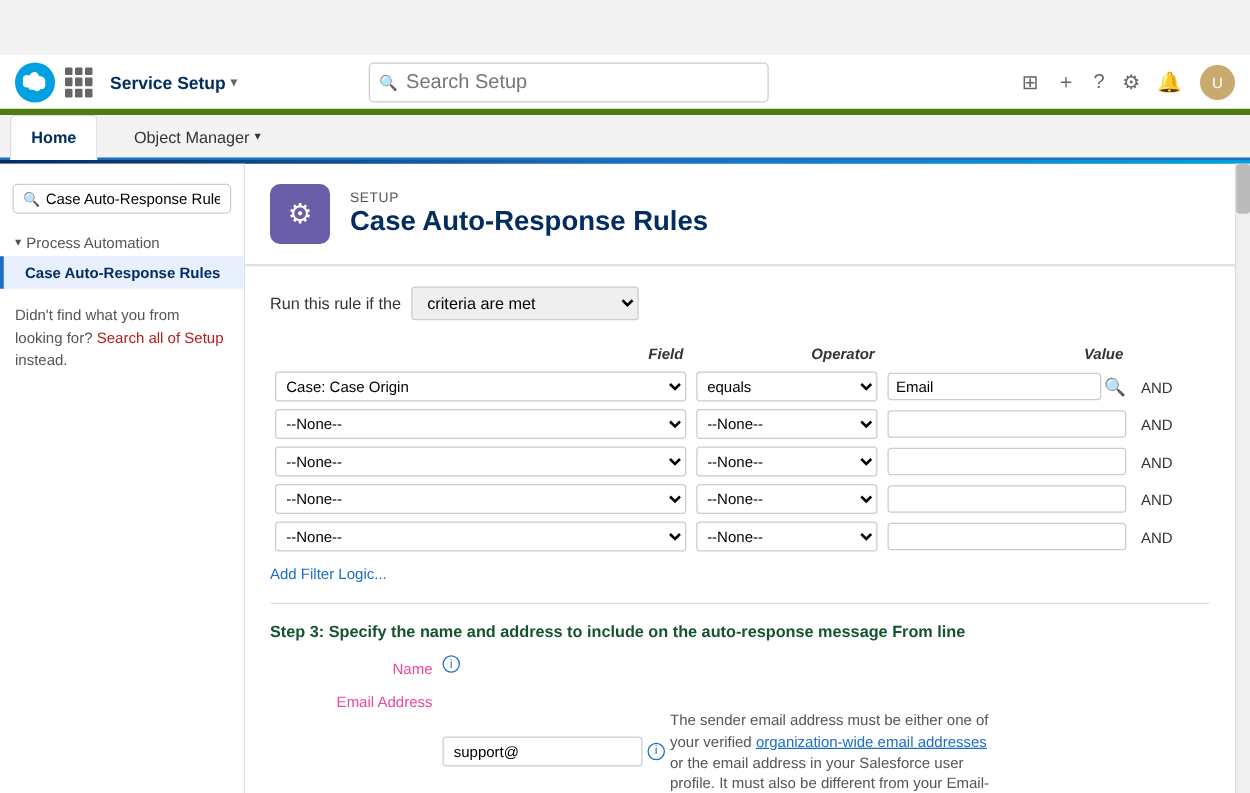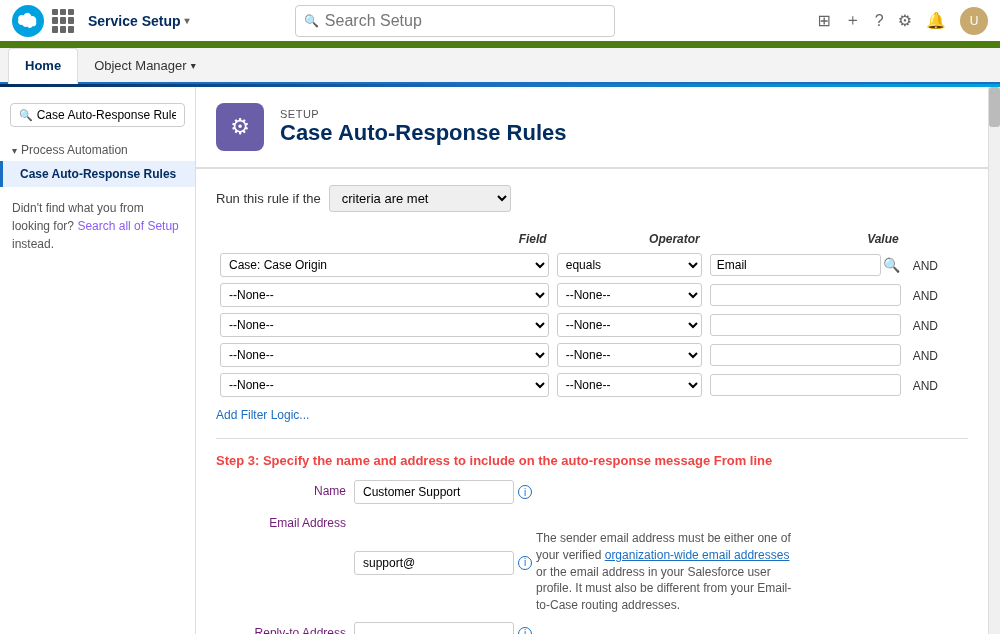--- a/index.html
+++ b/index.html
@@ -1,26 +1,27 @@
 <!DOCTYPE html>
 <html><head>
   <meta charset="utf-8">
   <style>
     * { box-sizing: border-box; margin: 0; padding: 0; }
     body { font-family: 'Salesforce Sans', Arial, sans-serif; font-size: 13px; background: #f3f3f3; color: #333; }
 
     
     .top-nav {
       background: #fff;
-      border-bottom: 7px solid #4d7c0f;
+      border-bottom: 5px solid #4d7c0f;
       display: flex;
       align-items: center;
       height: 48px;
       padding: 0 12px;
       gap: 8px;
+      margin-top: 44px;
     }
     .sf-logo {
       width: 32px; height: 32px;
       background: #00a1e0;
       border-radius: 50%;
       display: flex; align-items: center; justify-content: center;
       flex-shrink: 0;
     }
     .sf-logo svg { width: 20px; height: 20px; }
     .waffle-icon {
@@ -50,21 +51,21 @@
     .avatar {
       width: 28px; height: 28px; border-radius: 50%;
       background: #c8a96e; display: flex; align-items: center; justify-content: center;
       font-size: 12px; color: #fff; cursor: pointer;
     }
 
     
     .tab-bar {
       background: #f3f3f3;
       border-bottom: 2px solid #1b6ec2;
-      display: flex; align-items: center; height: 36px; padding: 0 8px; gap: 0;
+      display: flex; align-items: center; height: 36px; padding: 0 8px; gap: 13px;
     }
     .tab {
       padding: 0 16px; height: 36px; display: flex; align-items: center;
       font-size: 13px; cursor: pointer; border-radius: 4px 4px 0 0; gap: 4px;
     }
     .tab.active {
       background: #fff; border: 1px solid #ddd; border-bottom: 2px solid #fff;
       font-weight: 600; color: #032d60; margin-bottom: -2px;
     }
     .tab:not(.active) { color: #333; }
@@ -85,21 +86,21 @@
     .sidebar-search input { border: none; outline: none; font-size: 12px; width: 100%; }
     .sidebar-section { font-size: 12px; color: #555; padding: 8px 12px 4px; cursor: pointer; display: flex; align-items: center; gap: 4px; }
     .sidebar-item {
       padding: 6px 12px 6px 20px; font-size: 12px; cursor: pointer; color: #032d60;
     }
     .sidebar-item.active {
       background: #e8f0fe; border-left: 3px solid #1b6ec2; padding-left: 17px;
       font-weight: 600;
     }
     .sidebar-help { padding: 12px 12px; font-size: 12px; color: #555; line-height: 1.5; }
-    .sidebar-help a { color: #8b5cf6; text-decoration: none; }
+    .sidebar-help a { color: #b91c1c; text-decoration: none; }
 
     
     .content-area {
       flex: 1; overflow-y: auto; background: #f3f3f3; padding: 0;
     }
 
     
     .page-header {
       background: #fff; padding: 16px 20px; display: flex; align-items: center; gap: 16px;
       border-bottom: 1px solid #ddd; margin-bottom: 0;
@@ -137,23 +138,23 @@
     .field-col { width: 220px; }
     .op-col { width: 100px; margin-left: 36px; }
     .val-col { width: 130px; }
     .and-col { width: 40px; }
 
     .lookup-icon { font-size: 14px; color: #888; cursor: pointer; vertical-align: middle; }
     .add-filter-link { font-size: 12px; color: #1b6ec2; cursor: pointer; text-decoration: none; display: block; margin-bottom: 16px; }
 
     
     .step-section { border-top: 1px solid #ddd; padding: 14px 0; }
-    .step-title { font-size: 13px; font-weight: 600; color: #ef4444; margin-bottom: 12px; }
+    .step-title { font-size: 13px; font-weight: 600; color: #14532d; margin-bottom: 12px; }
     .form-row { display: flex; align-items: flex-start; gap: 8px; margin-bottom: 8px; }
-    .form-label { width: 130px; text-align: right; font-size: 12px; color: #701a75; padding-top: 4px; flex-shrink: 0; }
+    .form-label { width: 130px; text-align: right; font-size: 12px; color: #ec4899; padding-top: 4px; flex-shrink: 0; }
     .form-value { display: flex; align-items: center; gap: 4px; }
     .form-input {
       border: 1px solid #ccc; border-radius: 3px; padding: 4px 8px; font-size: 12px;
       width: 160px;
     }
     .info-icon {
       display: inline-flex; align-items: center; justify-content: center;
       width: 14px; height: 14px; border-radius: 50%;
       border: 1px solid #1b6ec2; color: #1b6ec2; font-size: 10px; cursor: pointer;
     }
@@ -327,21 +328,20 @@
       </table>
 
       <a href="#" class="add-filter-link">Add Filter Logic...</a>
 
       <div class="step-section">
         <div class="step-title">Step 3: Specify the name and address to include on the auto-response message From line</div>
 
         <div class="form-row">
           <span class="form-label">Name</span>
           <div class="form-value">
-            <input class="form-input" value="Customer Support" style="">
             <span class="info-icon">i</span>
           </div>
         </div>
 
         <div class="form-row">
           <span class="form-label">Email Address</span>
           <div style="display:flex;flex-direction:row;gap:4px;">
             <div class="form-value">
               <input class="form-input" value="support@" style="">
               <span class="info-icon">i</span>

